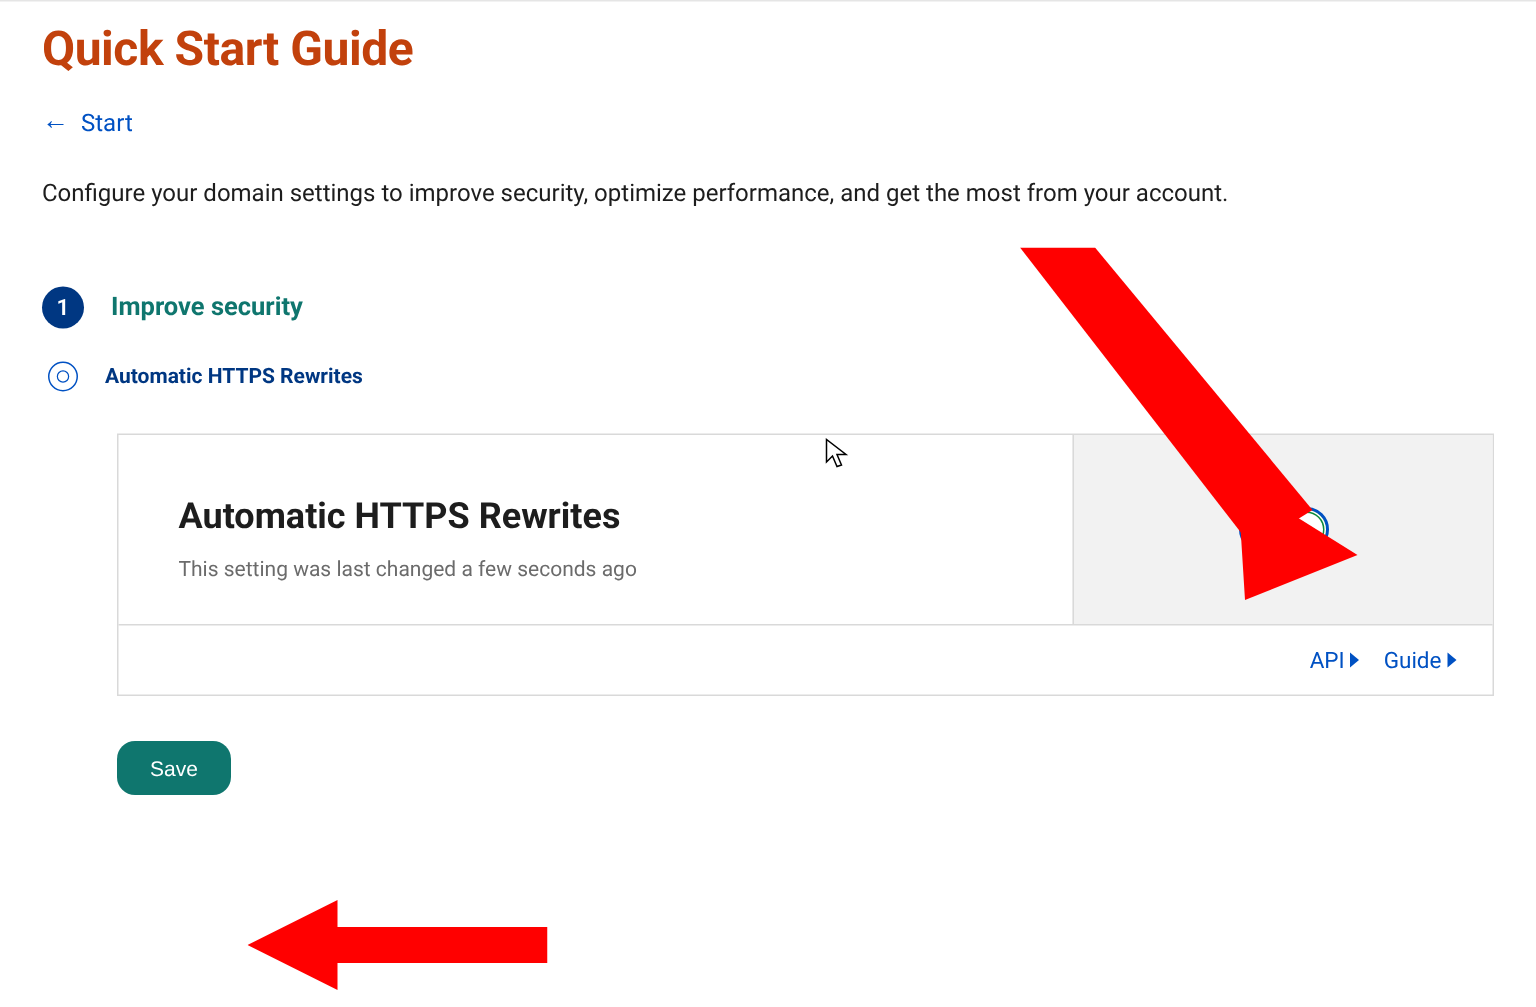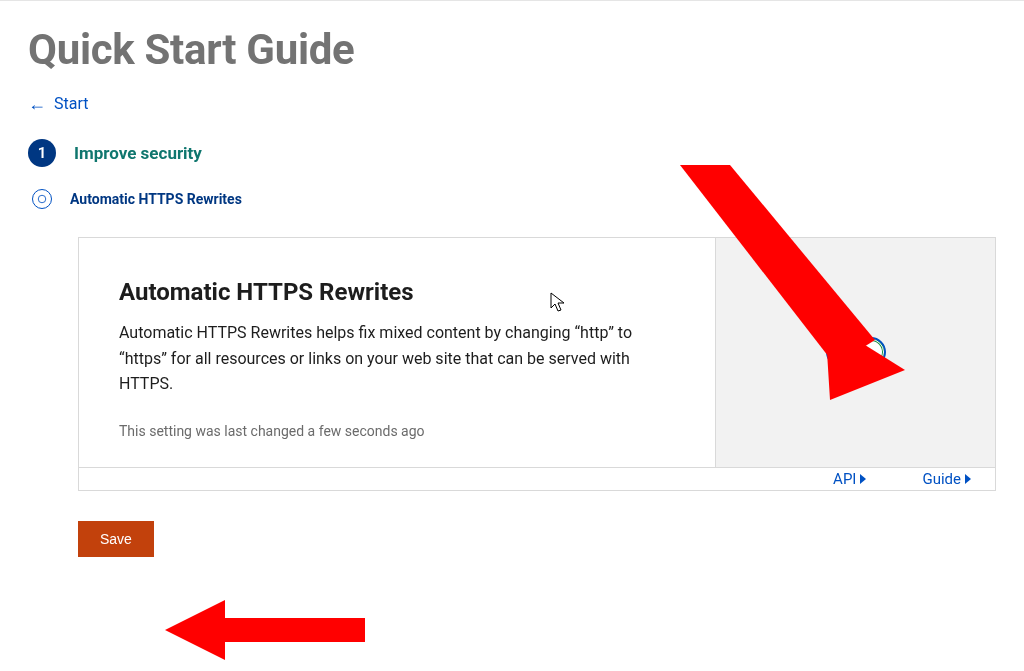--- a/index.html
+++ b/index.html
@@ -11,24 +11,24 @@
       width: 1024px;
       height: 671px;
       position: relative;
       overflow: hidden;
     }
     .container {
       padding: 0 28px;
       border-top: 1px solid #e5e5e5;
     }
     .page-title {
-      font-size: 42px;
-      font-weight: 700;
-      color: #737373;
-      margin-top: 24px;
+      font-size: 32px;
+      font-weight: 700;
+      color: #c2410c;
+      margin-top: 12px;
       margin-bottom: 20px;
       letter-spacing: -0.3px;
     }
     .back-link {
       display: inline-flex;
       align-items: center;
       color: #0051c3;
       text-decoration: none;
       font-size: 16px;
       margin-bottom: 26px;
@@ -151,49 +151,49 @@
       position: absolute;
       left: 9px;
       top: 50%;
       transform: translateY(-50%);
       color: #fff;
       font-size: 12px;
       font-weight: 700;
     }
     .card-footer {
       border-top: 1px solid #d9d9d9;
-      padding: 2px 24px;
+      padding: 14px 24px;
       display: flex;
       justify-content: flex-end;
-      gap: 56px;
+      gap: 16px;
     }
     .footer-link {
       color: #0051c3;
       text-decoration: none;
       font-size: 15px;
       display: inline-flex;
       align-items: center;
       gap: 4px;
     }
     .tri {
       width: 0; height: 0;
       border-top: 5px solid transparent;
       border-bottom: 5px solid transparent;
       border-left: 6px solid #0051c3;
     }
     .save-button {
       margin-left: 50px;
       margin-top: 30px;
-      background: #c2410c;
+      background: #0f766e;
       color: #fff;
       border: none;
       padding: 10px 22px;
       font-size: 14px;
       cursor: pointer;
-      border-radius: 0;
+      border-radius: 12px;
     }
     
     .arrow-annotation {
       position: absolute;
       pointer-events: none;
     }
     .arrow1 { left: 680px; top: 165px; }
     .arrow2 { left: 165px; top: 600px; }
     .cursor-pointer {
       position: absolute;
@@ -206,40 +206,40 @@
 <body>
 
 <div class="container">
   <h1 class="page-title">Quick Start Guide</h1>
 
   <a href="#" class="back-link">
     <span class="back-arrow">←</span>
     <span>Start</span>
   </a>
 
+  <p class="description">Configure your domain settings to improve security, optimize performance, and get the most from your account.</p>
 
   <div class="step-row">
     <div class="step-number">1</div>
     <div class="step-title">Improve security</div>
   </div>
 
   <div class="substep-row">
     <div class="substep-marker">
       <svg viewBox="0 0 24 24" fill="none" stroke="#0051c3" stroke-width="3">
         <circle cx="12" cy="12" r="9" stroke-width="2"></circle>
       </svg>
     </div>
     <div class="substep-title">Automatic HTTPS Rewrites</div>
   </div>
 
   <div class="card">
     <div class="card-body">
       <div class="card-main">
         <h2 class="card-heading">Automatic HTTPS Rewrites</h2>
-        <p class="card-text">Automatic HTTPS Rewrites helps fix mixed content by changing “http” to “https” for all resources or links on your web site that can be served with HTTPS.</p>
         <p class="card-meta">This setting was last changed a few seconds ago</p>
       </div>
       <div class="card-aside">
         <div class="toggle">
           <span class="toggle-check">✓</span>
           <div class="toggle-knob"></div>
         </div>
       </div>
     </div>
     <div class="card-footer">

